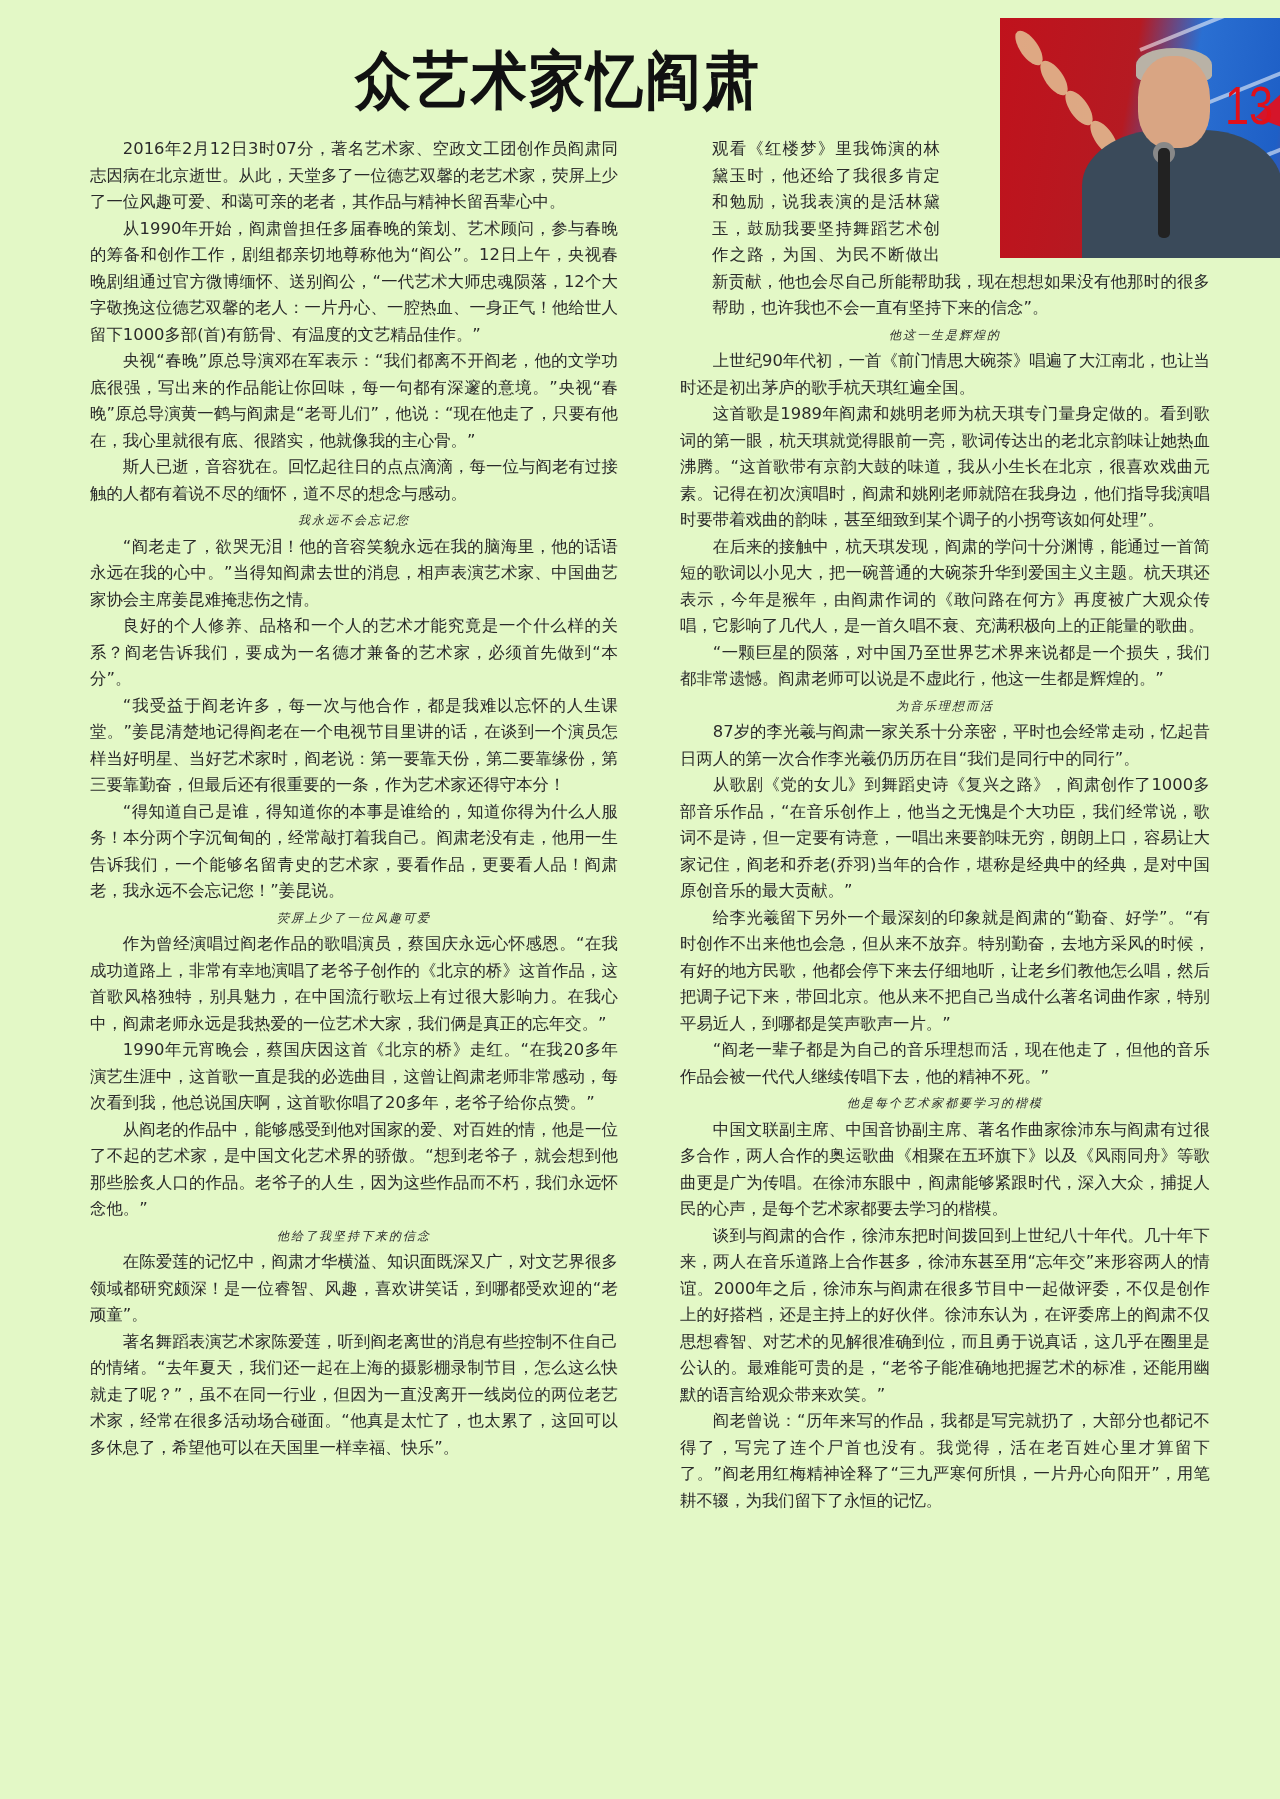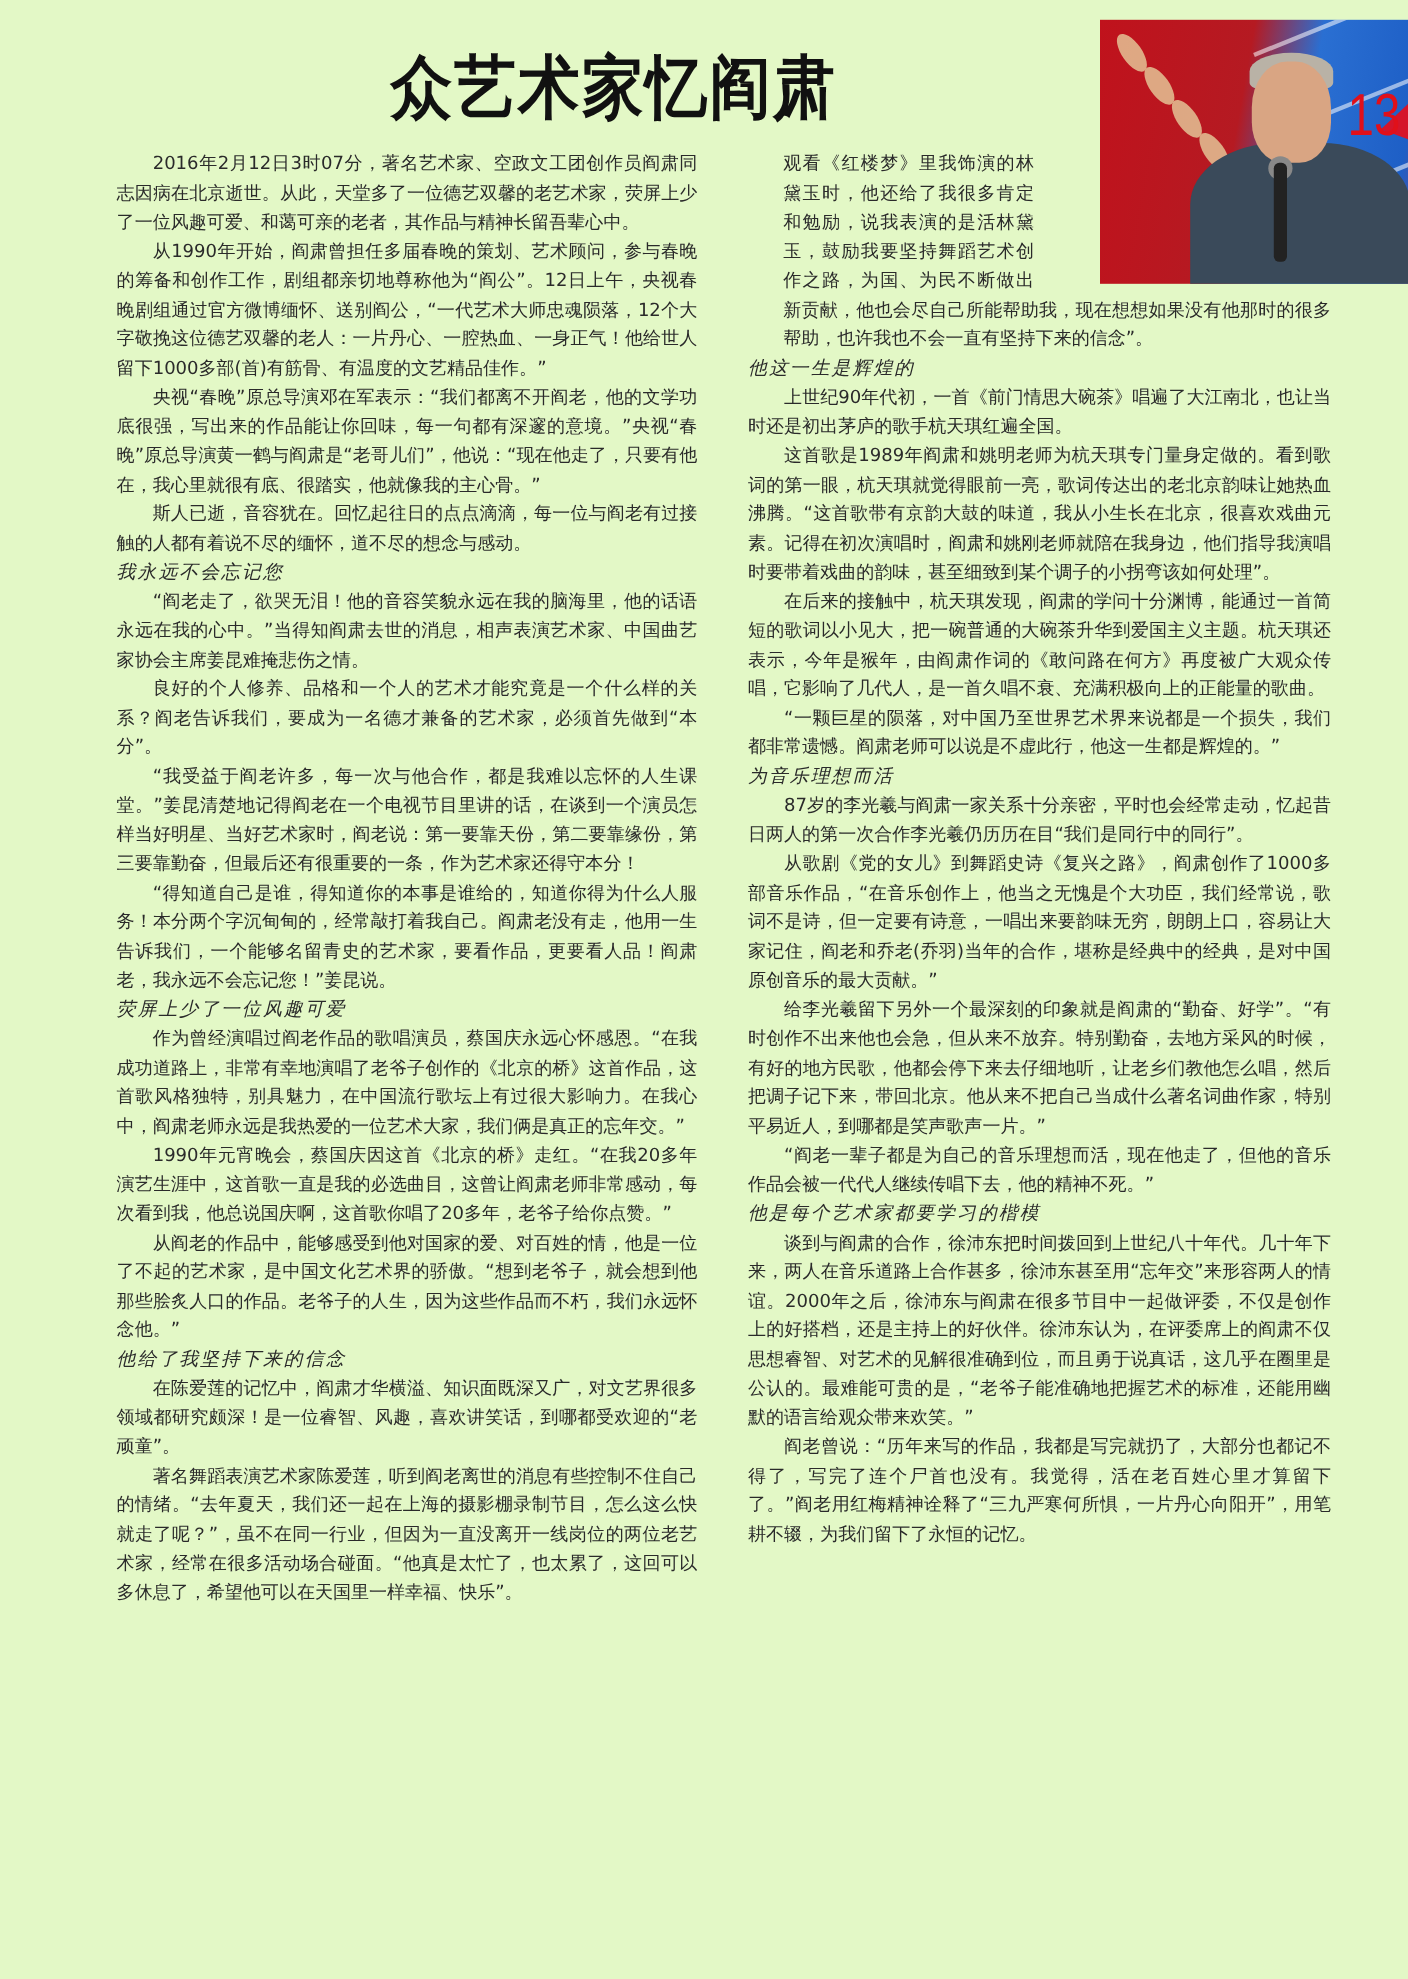--- a/index.html
+++ b/index.html
@@ -39,25 +39,25 @@
     font-family: "Liberation Sans", sans-serif; font-size: 54px; color: #e0101a; line-height: 1;
     transform: scaleX(0.8); transform-origin: left;
   }
   .col {
     position: absolute; font-size: 16.4px; line-height: 26.5px;
     text-align: justify;
   }
   .col p { margin: 0; text-indent: 2em; }
   .col p.noindent { text-indent: 0; margin-left: 32px; }
   .col h3 {
-    margin: 0; font-weight: normal; text-align: left;
+    margin: 0; font-weight: normal; text-align: center;
     font-family: "DejaVu Serif", "Liberation Serif", serif;
-    font-style: italic; font-size: 17px; letter-spacing: 2px; line-height: 26.5px;
+    font-style: italic; font-size: 12px; letter-spacing: 2px; line-height: 26.5px;
   }
-  .col-left { left: 106px; top: 136px; width: 528px; }
+  .col-left { left: 90px; top: 136px; width: 528px; }
   .col-right { left: 680px; top: 136px; width: 530px; }
   .float-space { float: right; width: 270px; height: 128px; }
 </style>
 </head>
 <body>
 
 <div class="page-title">众艺术家忆阎肃</div>
 
 <div class="photo">
   <div class="stripe" style="left:140px;top:30px;transform:rotate(-22deg)"></div>
@@ -102,15 +102,16 @@
     <p>上世纪90年代初，一首《前门情思大碗茶》唱遍了大江南北，也让当时还是初出茅庐的歌手杭天琪红遍全国。</p>
     <p>这首歌是1989年阎肃和姚明老师为杭天琪专门量身定做的。看到歌词的第一眼，杭天琪就觉得眼前一亮，歌词传达出的老北京韵味让她热血沸腾。“这首歌带有京韵大鼓的味道，我从小生长在北京，很喜欢戏曲元素。记得在初次演唱时，阎肃和姚刚老师就陪在我身边，他们指导我演唱时要带着戏曲的韵味，甚至细致到某个调子的小拐弯该如何处理”。</p>
     <p>在后来的接触中，杭天琪发现，阎肃的学问十分渊博，能通过一首简短的歌词以小见大，把一碗普通的大碗茶升华到爱国主义主题。杭天琪还表示，今年是猴年，由阎肃作词的《敢问路在何方》再度被广大观众传唱，它影响了几代人，是一首久唱不衰、充满积极向上的正能量的歌曲。</p>
     <p>“一颗巨星的陨落，对中国乃至世界艺术界来说都是一个损失，我们都非常遗憾。阎肃老师可以说是不虚此行，他这一生都是辉煌的。”</p>
     <h3>为音乐理想而活</h3>
     <p>87岁的李光羲与阎肃一家关系十分亲密，平时也会经常走动，忆起昔日两人的第一次合作李光羲仍历历在目“我们是同行中的同行”。</p>
     <p>从歌剧《党的女儿》到舞蹈史诗《复兴之路》，阎肃创作了1000多部音乐作品，“在音乐创作上，他当之无愧是个大功臣，我们经常说，歌词不是诗，但一定要有诗意，一唱出来要韵味无穷，朗朗上口，容易让大家记住，阎老和乔老(乔羽)当年的合作，堪称是经典中的经典，是对中国原创音乐的最大贡献。”</p>
     <p>给李光羲留下另外一个最深刻的印象就是阎肃的“勤奋、好学”。“有时创作不出来他也会急，但从来不放弃。特别勤奋，去地方采风的时候，有好的地方民歌，他都会停下来去仔细地听，让老乡们教他怎么唱，然后把调子记下来，带回北京。他从来不把自己当成什么著名词曲作家，特别平易近人，到哪都是笑声歌声一片。”</p>
     <p>“阎老一辈子都是为自己的音乐理想而活，现在他走了，但他的音乐作品会被一代代人继续传唱下去，他的精神不死。”</p>
     <h3>他是每个艺术家都要学习的楷模</h3>
+    <p>中国文联副主席、中国音协副主席、著名作曲家徐沛东与阎肃有过很多合作，两人合作的奥运歌曲《相聚在五环旗下》以及《风雨同舟》等歌曲更是广为传唱。在徐沛东眼中，阎肃能够紧跟时代，深入大众，捕捉人民的心声，是每个艺术家都要去学习的楷模。</p>
     <p>谈到与阎肃的合作，徐沛东把时间拨回到上世纪八十年代。几十年下来，两人在音乐道路上合作甚多，徐沛东甚至用“忘年交”来形容两人的情谊。2000年之后，徐沛东与阎肃在很多节目中一起做评委，不仅是创作上的好搭档，还是主持上的好伙伴。徐沛东认为，在评委席上的阎肃不仅思想睿智、对艺术的见解很准确到位，而且勇于说真话，这几乎在圈里是公认的。最难能可贵的是，“老爷子能准确地把握艺术的标准，还能用幽默的语言给观众带来欢笑。”</p>
     <p>阎老曾说：“历年来写的作品，我都是写完就扔了，大部分也都记不得了，写完了连个尸首也没有。我觉得，活在老百姓心里才算留下了。”阎老用红梅精神诠释了“三九严寒何所惧，一片丹心向阳开”，用笔耕不辍，为我们留下了永恒的记忆。</p>
   </div>
 
 </body></html>

